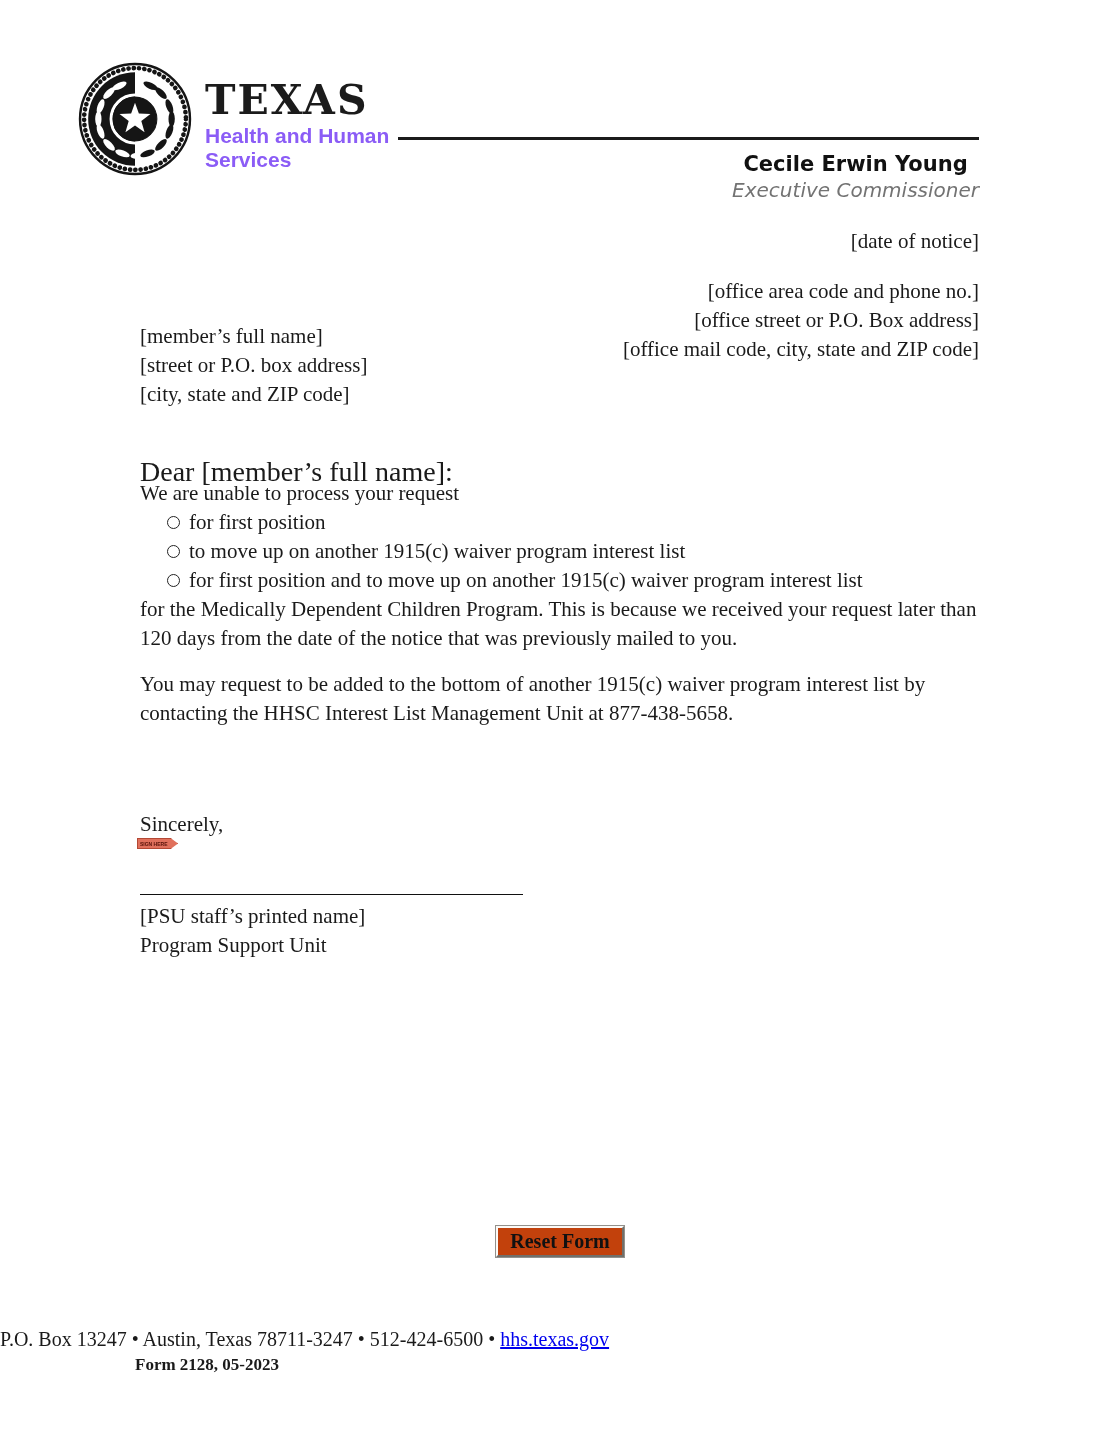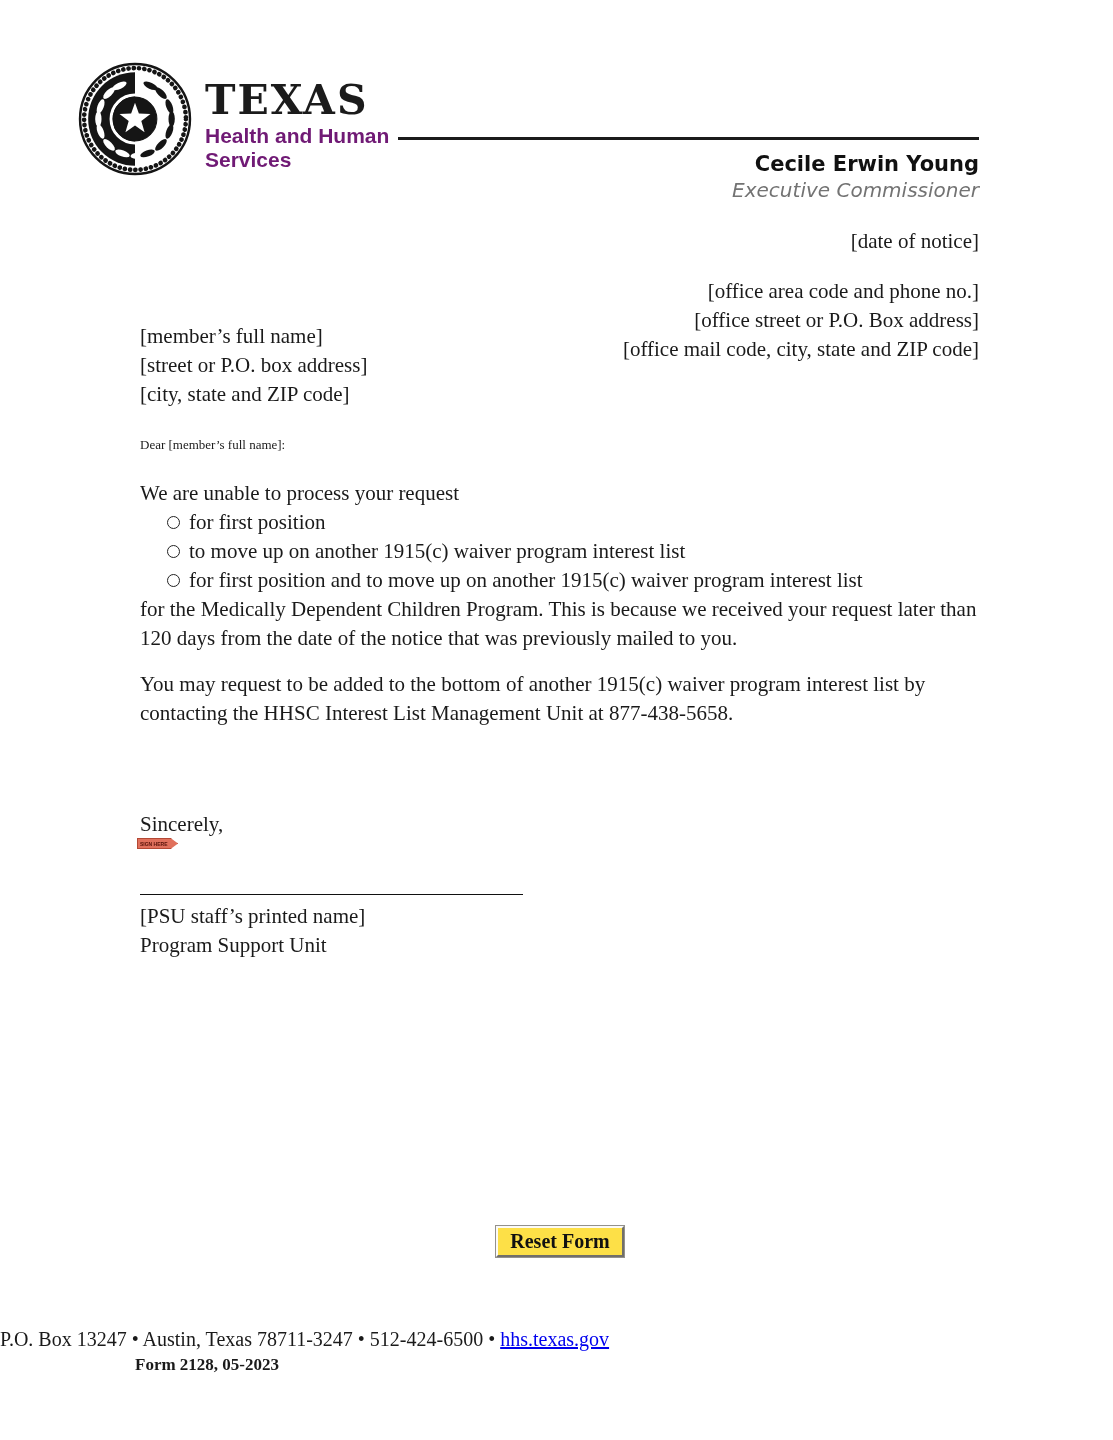--- a/index.html
+++ b/index.html
@@ -14,35 +14,35 @@
   }
   
   .seal { position:absolute; left:78px; top:62px; width:114px; height:114px; }
   .wordmark { position:absolute; left:205px; top:76px; }
   .wordmark .texas {
     font-family:"DejaVu Serif", serif;
     font-size:41px; font-weight:600; letter-spacing:2px; line-height:48px; color:#1b1b1b;
   }
   .wordmark .agency {
     font-family:"Liberation Sans", sans-serif;
-    font-weight:bold; font-size:21px; line-height:24px; color:#701a75;
+    font-weight:bold; font-size:21px; line-height:24px; color:#8b5cf6;
   }
   .head-rule { position:absolute; left:398px; top:137px; width:581px; height:3px; background:#1b1b1b; }
-  .commish { position:absolute; right:134px; top:151px; text-align:right; }
+  .commish { position:absolute; right:134px; top:151px; text-align:center; }
   .commish .name {
     font-family:"DejaVu Sans", sans-serif; font-weight:bold; font-size:21px; line-height:26px; color:#111;
   }
   .commish .title {
     font-family:"DejaVu Sans", sans-serif; font-style:italic; font-size:20px; line-height:26px; color:#737373;
   }
   
   .date-line { position:absolute; right:134px; top:229px; font-size:21px; }
   .office-block { position:absolute; right:134px; top:277px; text-align:right; font-size:21px; line-height:29px; }
   .member-block { position:absolute; left:140px; top:322px; font-size:21px; line-height:29px; }
-  .salutation { position:absolute; left:140px; top:437px; font-size:13px; }
+  .salutation { position:absolute; left:140px; top:456px; font-size:28px; }
   
   .body-copy { position:absolute; left:140px; top:479px; width:846px; font-size:21px; line-height:29px; }
   .opts { margin-left:27px; }
   .opt-row { display:flex; align-items:center; height:29px; }
   .radio {
     display:inline-block; width:13px; height:13px; border:1.4px solid #222;
     border-radius:50%; background:#fff; margin-right:9px; flex:0 0 auto;
   }
   .para { margin-top:17px; }
   
@@ -58,21 +58,21 @@
   .sign-tag span {
     font-family:"Liberation Sans", sans-serif; font-size:5px; font-weight:bold;
     color:#571108; padding-left:3px; letter-spacing:0; white-space:nowrap;
   }
   .sig-line { position:absolute; left:140px; top:894px; width:383px; border-top:1.6px solid #111; }
   .sig-name { position:absolute; left:140px; top:902px; font-size:21px; line-height:29px; }
   .sig-unit { position:absolute; left:140px; top:931px; font-size:21px; line-height:29px; }
   
   .reset-btn {
     position:absolute; left:496px; top:1226px; width:128px; height:31px;
-    background:#fde047;
+    background:#c2410c;
     border:2px solid; border-color:#fbfaf7 #716f6a #716f6a #fbfaf7;
     box-shadow:0 0 0 1px #93918c;
     font-family:"Liberation Serif", serif; font-weight:bold; font-size:20px; color:#111;
     display:flex; align-items:center; justify-content:center;
     cursor:pointer;
   }
   
   .footer-line { position:absolute; left:0; top:1328px; width:100%; font-size:20px; }
   .footer-line a { color:#0000ee; text-decoration:underline; cursor:pointer; }
   .form-number { position:absolute; left:135px; top:1355px; font-size:17px; font-weight:bold; }

